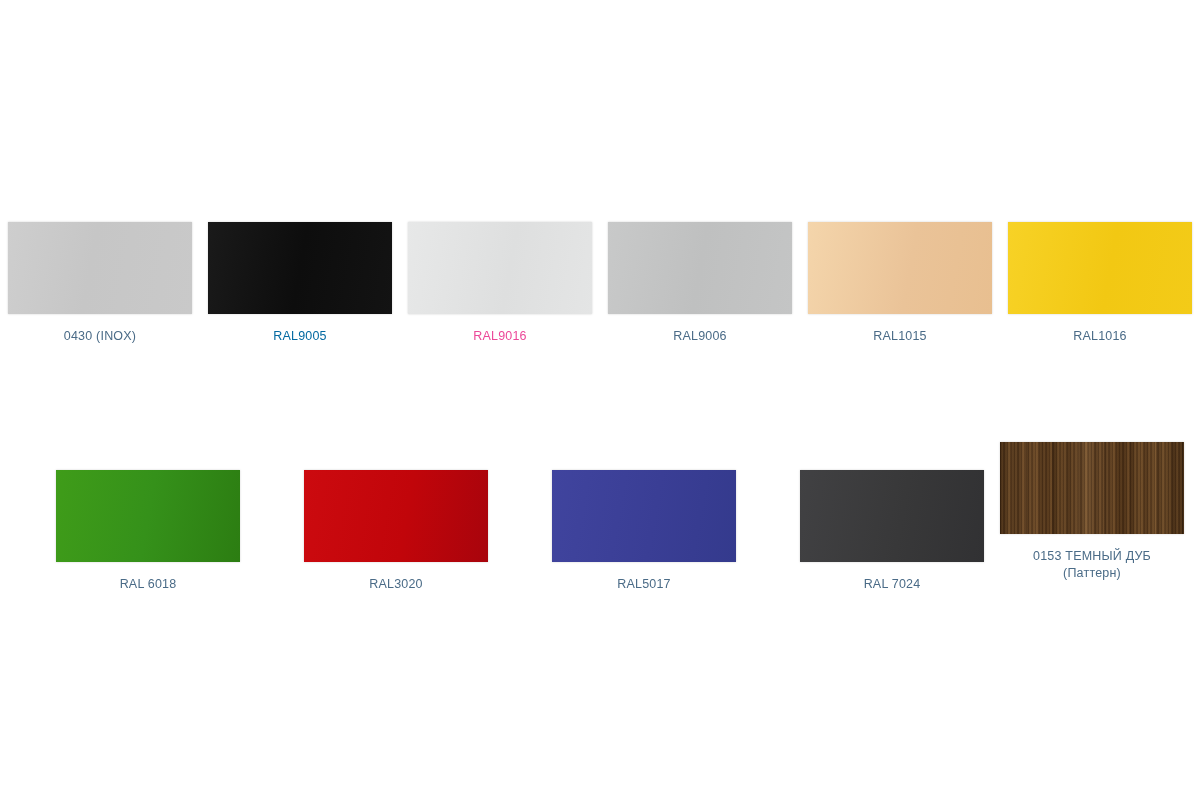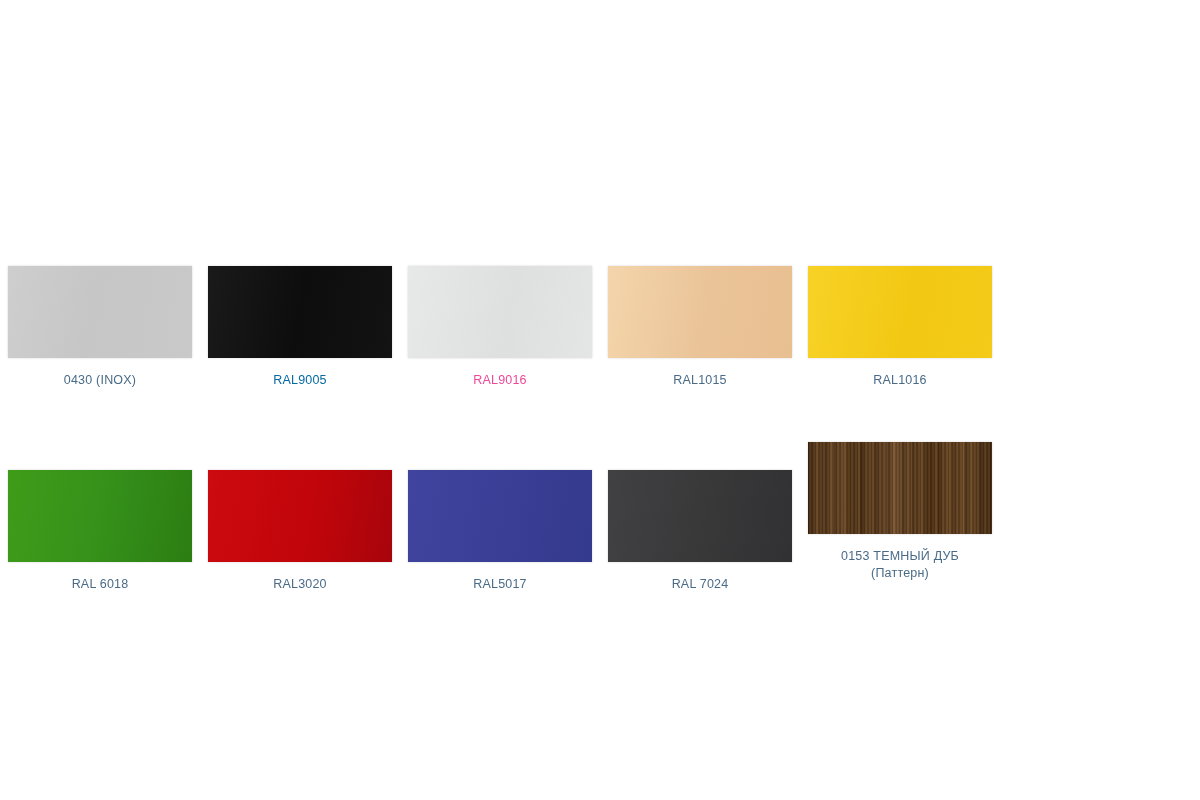--- a/index.html
+++ b/index.html
@@ -26,39 +26,40 @@
 
   .swatch-row {
     position: absolute;
     left: 0;
     width: 1200px;
     display: flex;
     flex-direction: row;
     align-items: flex-start;
   }
 
-  .swatch-row.row-1 { top: 222px; margin-top: 44px; }
+  .swatch-row.row-1 { top: 222px; }
   .swatch-row.row-2 { top: 442px; }
 
   .swatch-cell {
     width: 200px;
     flex: 0 0 200px;
     display: flex;
     flex-direction: column;
     align-items: center;
     box-sizing: border-box;
     padding: 0 8px;
   }
 
   
   .swatch-cell.raised {
     margin-top: 0px;
   }
   .swatch-cell.lowered {
     margin-top: 28px;
+    margin-left: 48px;
   }
 
   .chip {
     width: 184px;
     height: 92px;
     box-sizing: border-box;
     box-shadow: 0 0 2px rgba(0,0,0,0.18);
     position: relative;
   }
 
@@ -109,20 +110,24 @@
     <div class="swatch-cell">
       <div class="chip" style="background: linear-gradient(100deg, rgb(26, 26, 26) 0%, rgb(13, 13, 13) 50%, rgb(19, 19, 19) 100%);"></div>
       <div class="chip-label" style="color: #0369a1;">RAL9005</div>
     </div>
 
     <div class="swatch-cell">
       <div class="chip" style="background: linear-gradient(100deg, rgb(231, 232, 232) 0%, rgb(222, 223, 223) 55%, rgb(228, 229, 229) 100%);"></div>
       <div class="chip-label" style="color: #ec4899; text-align: center;">RAL9016</div>
     </div>
 
+    <div class="swatch-cell">
+      <div class="chip" style="background: linear-gradient(100deg, rgb(200, 201, 201) 0%, rgb(191, 192, 192) 50%, rgb(196, 197, 197) 100%);"></div>
+      <div class="chip-label" style="color: rgb(74, 107, 135);">RAL9006</div>
+    </div>
 
     <div class="swatch-cell">
       <div class="chip" style="background: linear-gradient(100deg, rgb(244, 213, 171) 0%, rgb(234, 195, 152) 55%, rgb(232, 191, 144) 100%);"></div>
       <div class="chip-label" style="color: rgb(74, 107, 135);">RAL1015</div>
     </div>
 
     <div class="swatch-cell">
       <div class="chip" style="background: linear-gradient(100deg, rgb(247, 210, 38) 0%, rgb(242, 200, 19) 55%, rgb(243, 203, 24) 100%);"></div>
       <div class="chip-label" style="color: rgb(74, 107, 135);">RAL1016</div>
     </div>

